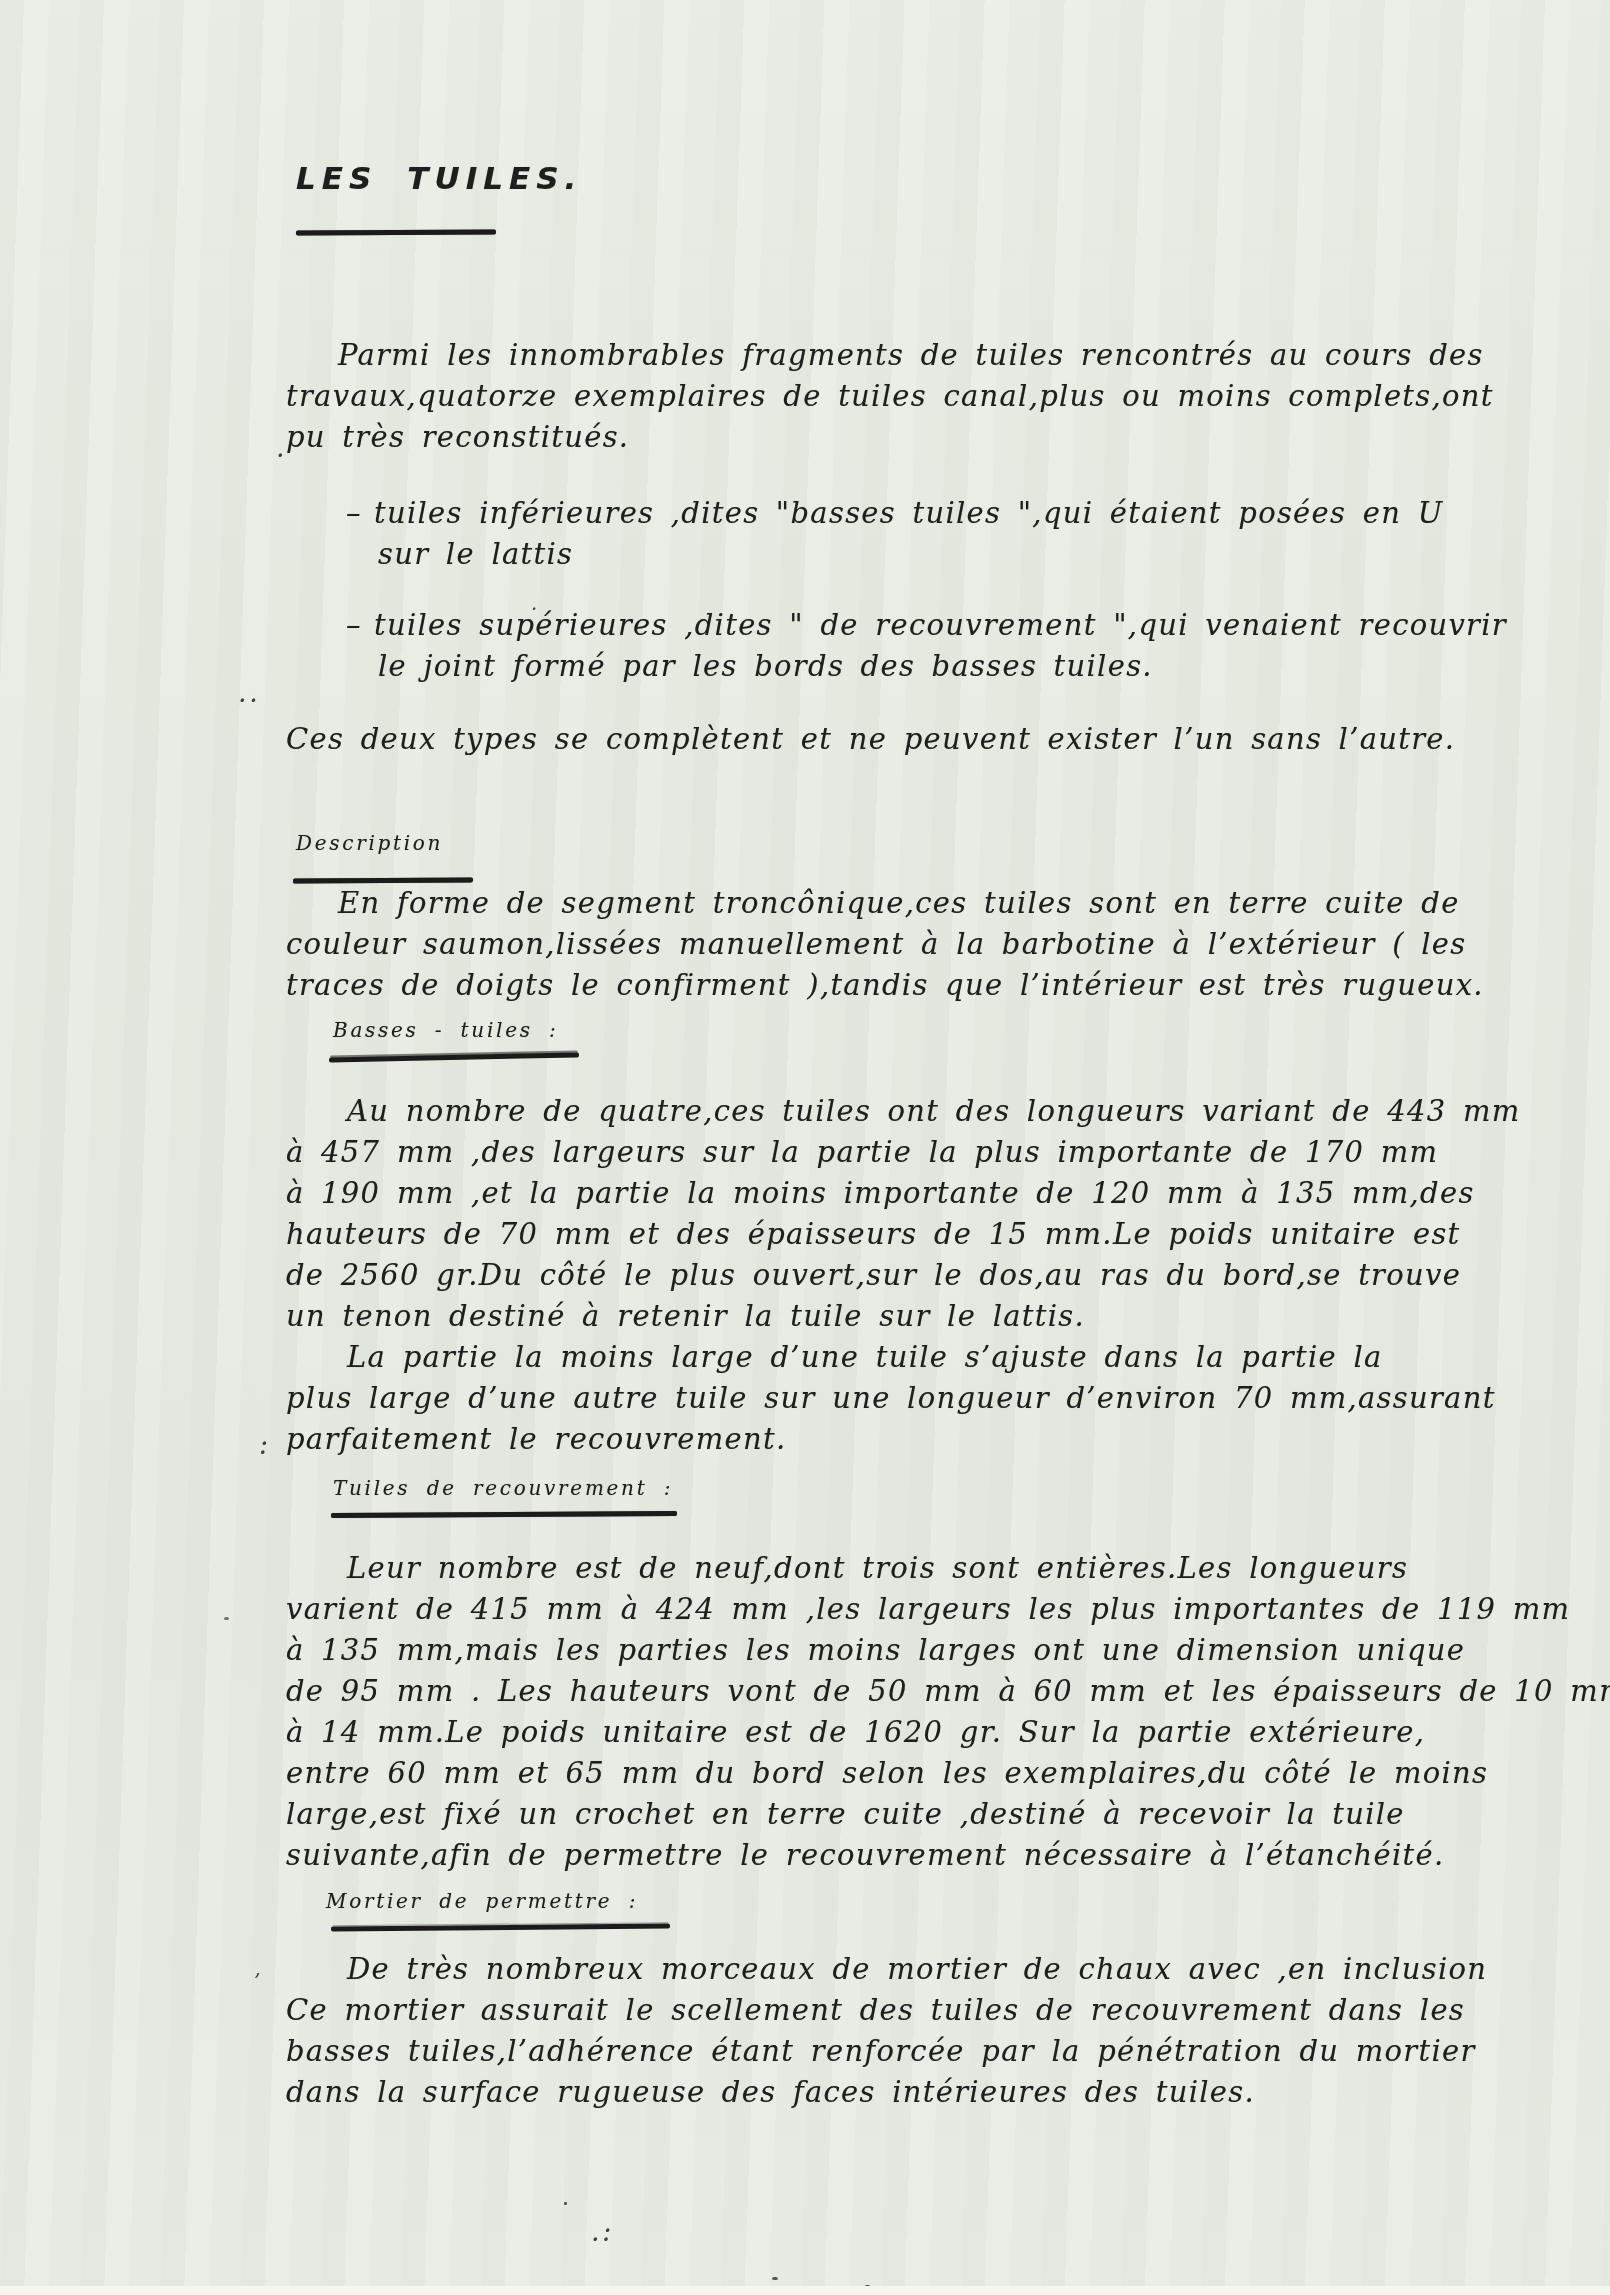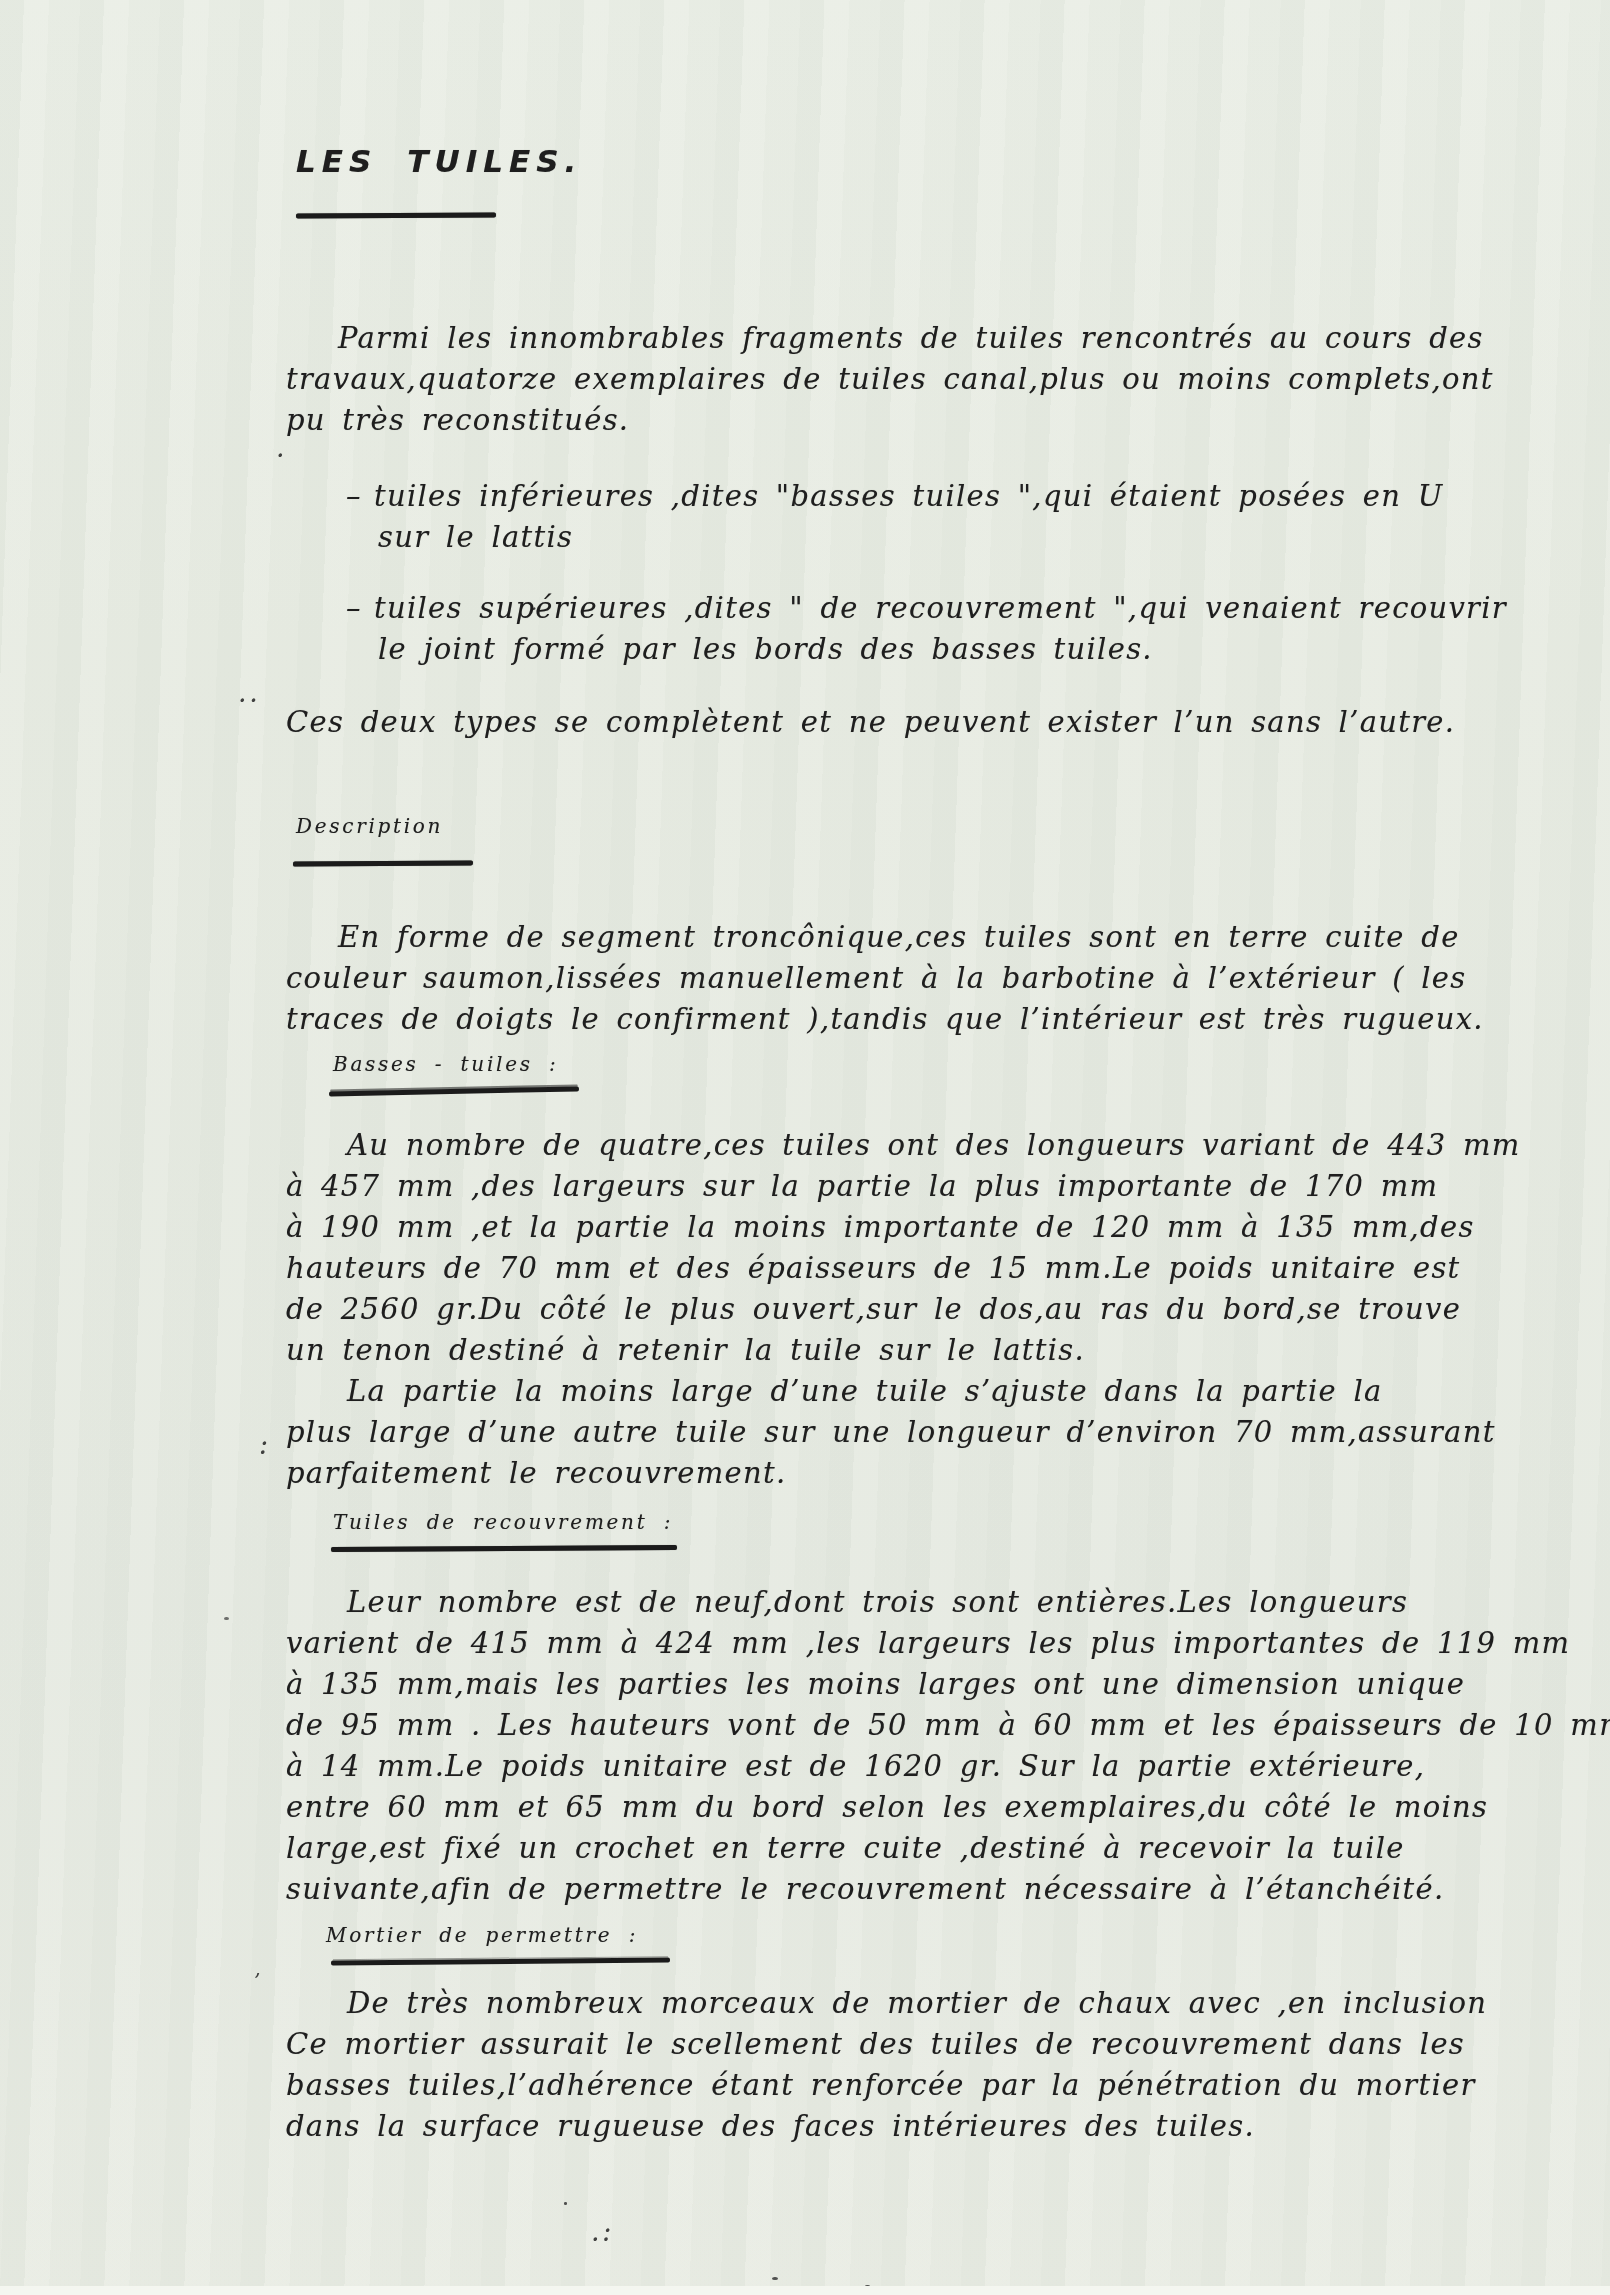--- a/index.html
+++ b/index.html
@@ -11,21 +11,21 @@
     background:
       repeating-linear-gradient(92deg,
         rgba(200,210,197,0.16) 0px, rgba(200,210,197,0.16) 24px,
         rgba(240,243,236,0.20) 24px, rgba(240,243,236,0.20) 49px,
         rgba(214,222,210,0.12) 49px, rgba(214,222,210,0.12) 80px),
       linear-gradient(180deg,#eaeee6 0%,#e7ebe2 28%,#e5e9e1 70%,#e9ece4 100%);
     overflow:hidden;
     color:#1e1e1e;
   }
   .content{
-    position:absolute; left:286px; top:141px; width:1184px;
+    position:absolute; left:286px; top:158px; width:1184px;
   }
   .doc-title{
     font-family:"DejaVu Sans","Liberation Sans",sans-serif;
     font-style:italic; font-weight:600;
     font-size:31px; line-height:40px;
     letter-spacing:6px; word-spacing:13.3px;
     padding-left:10px;
     text-shadow:0 0 0.7px rgba(25,25,25,.4);
   }
   .rule{
@@ -53,21 +53,21 @@
   .heading{
     font-family:"DejaVu Serif","Liberation Serif",serif;
     font-style:italic;
     font-size:20px; line-height:39px;
     letter-spacing:2.7px; word-spacing:7.3px;
     text-shadow:0 0 0.7px rgba(30,30,30,.35);
     white-space:nowrap;
   }
   .h-desc{margin-top:64px; padding-left:10px;}
   .u-desc{width:180px; margin-left:6.7px; margin-top:14.6px; height:4.7px; transform:rotate(-0.4deg);}
-  .p3{margin-top:51px;}
+  .p3{}
   .h-basses{margin-top:5px; padding-left:47px;}
   .u-basses{width:250px; margin-left:43px; margin-top:5.3px; height:4.7px; transform:rotate(-1.2deg);
             box-shadow:0 -3.3px 0 -1.3px rgba(27,27,27,.55);}
   .p45{margin-top:31px;}
   .h-tuiles{margin-top:9.3px; padding-left:47px;}
   .u-tuiles{width:346px; margin-left:45px; margin-top:4px; height:4.7px; transform:rotate(-0.3deg);}
   .p6{margin-top:31px;}
   .h-mortier{margin-top:6.7px; padding-left:40px;}
   .u-mortier{width:339px; margin-left:45px; margin-top:4px; height:4.7px; transform:rotate(-0.5deg);
              box-shadow:0 -3.3px 0 -2px rgba(27,27,27,.4);}

